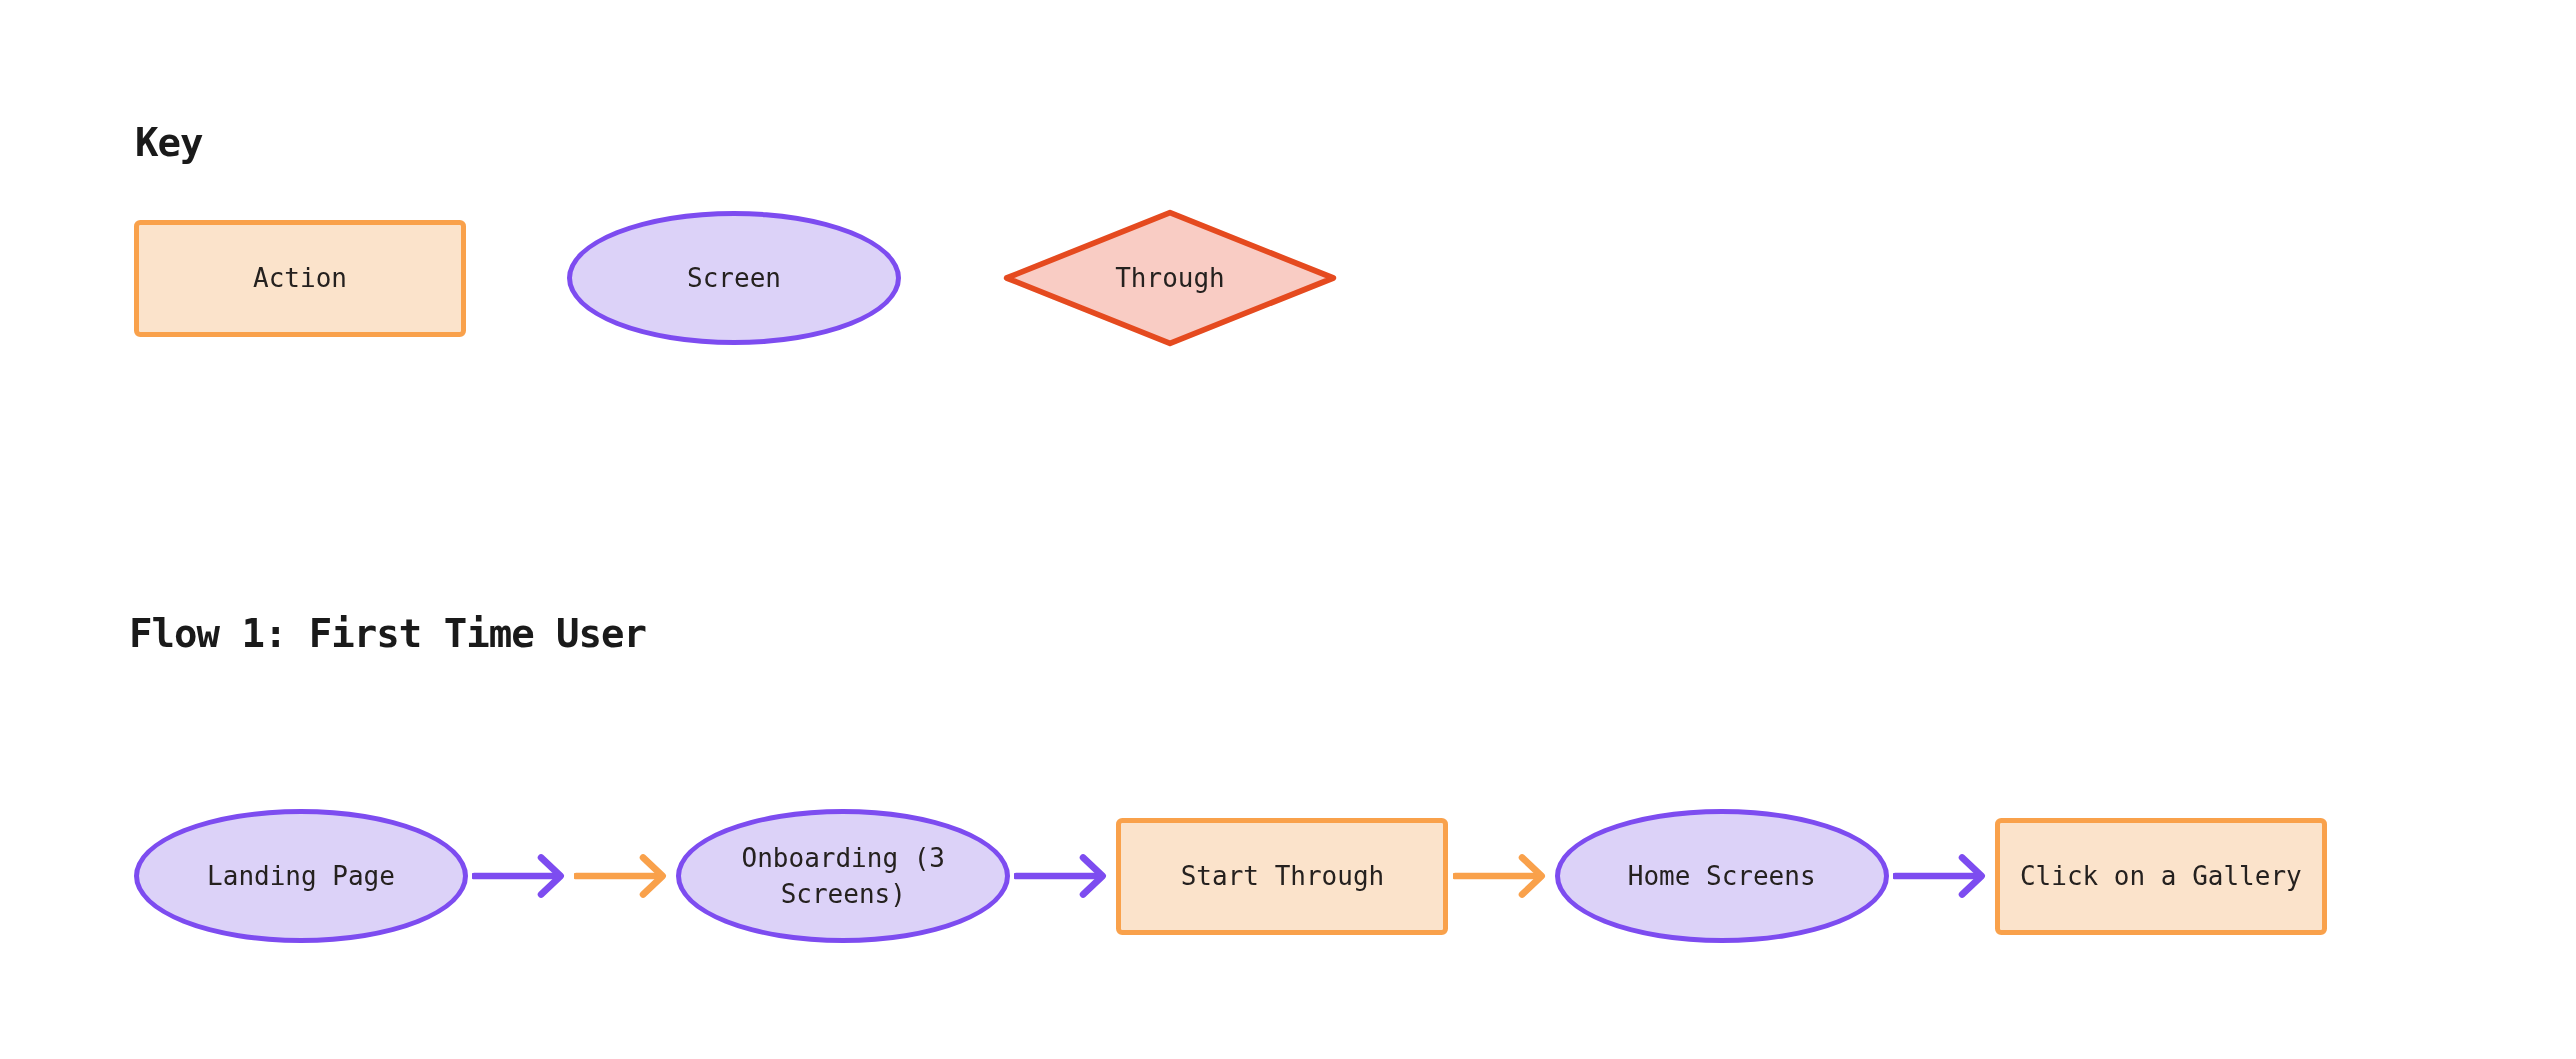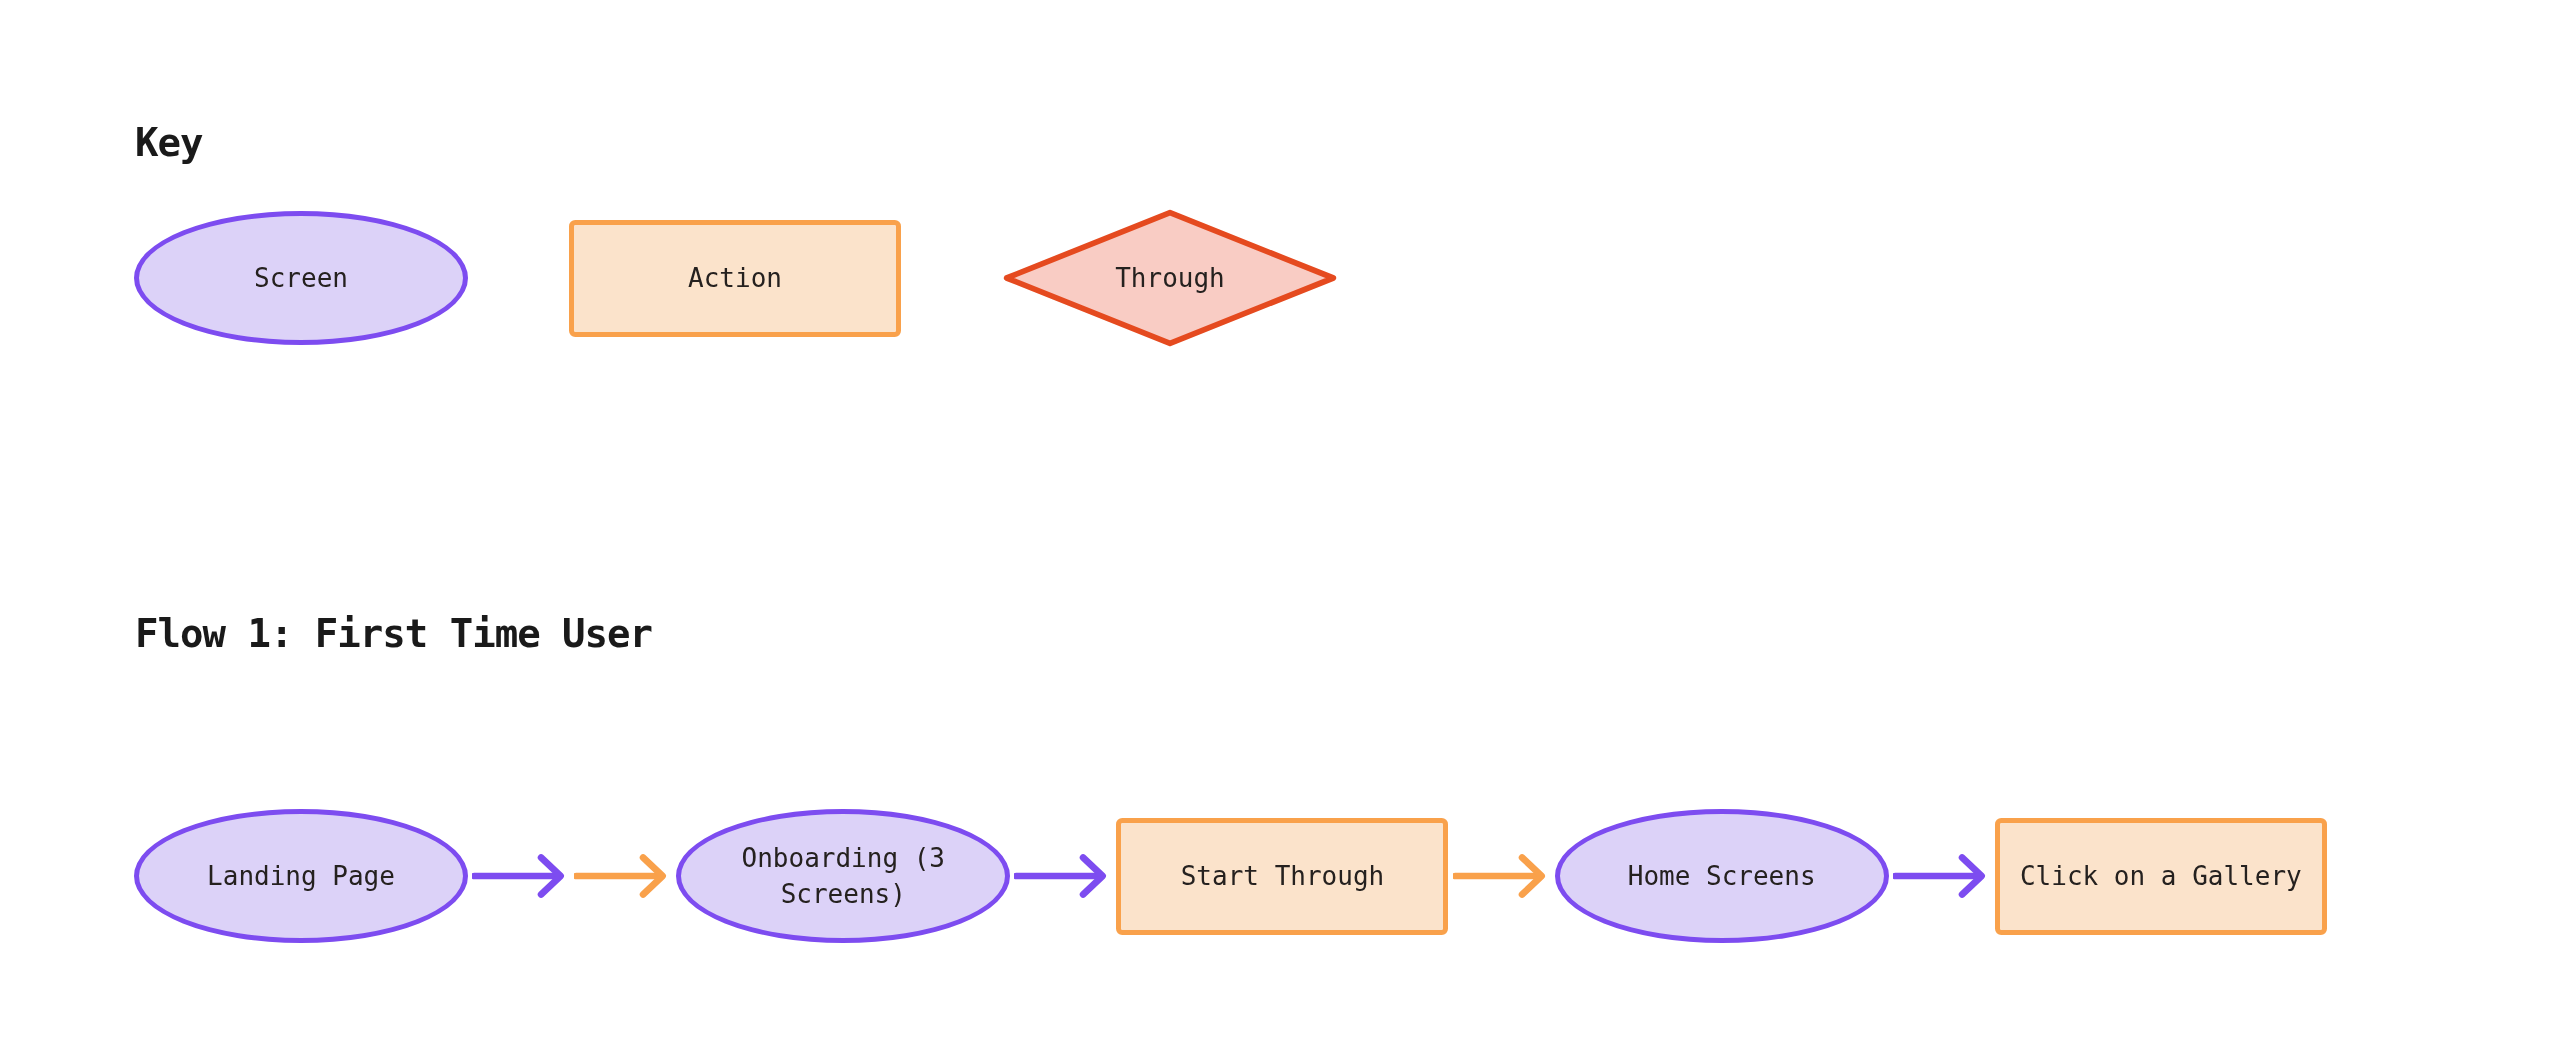--- a/index.html
+++ b/index.html
@@ -18,21 +18,21 @@
   .title {
     position: absolute;
     margin: 0;
     font-size: 39px;
     font-weight: 700;
     letter-spacing: -1px;
     color: var(--heading, #1a1a1a);
     white-space: nowrap;
   }
   .key-title { left: 135px; top: 120px; }
-  .flow-title { left: 135px; top: 611px; text-align: right; }
+  .flow-title { left: 129px; top: 611px; text-align: right; }
 
   .row {
     position: absolute;
     display: flex;
     align-items: center;
   }
   .key-row { left: 134px; top: 208px; height: 140px; gap: 101px; }
   .flow-row { left: 134px; top: 804px; height: 144px; gap: 4.1px; }
 
   .node {
@@ -99,25 +99,25 @@
   .arrow.orange line, .arrow.orange polyline { stroke: var(--orange-stroke, #f9a14b); }
 </style>
 </head>
 <body>
 
 <main>
 
   <h1 class="title key-title">Key</h1>
 
   <div class="row key-row">
+    <div class="node rect">
+      <span class="label">Action</span>
+    </div>
     <div class="node ellipse">
       <span class="label">Screen</span>
-    </div>
-    <div class="node rect">
-      <span class="label">Action</span>
     </div>
     <div class="diamond">
       <svg class="diamond-svg" viewBox="0 0 652 272" preserveAspectRatio="none" aria-hidden="true">
         <path class="diamond-path" d="M326 9 L643 136 L326 263 L9 136 Z"></path>
       </svg>
       <span class="label">Through</span>
     </div>
   </div>
 
   <h2 class="title flow-title">Flow 1: First Time User</h2>

